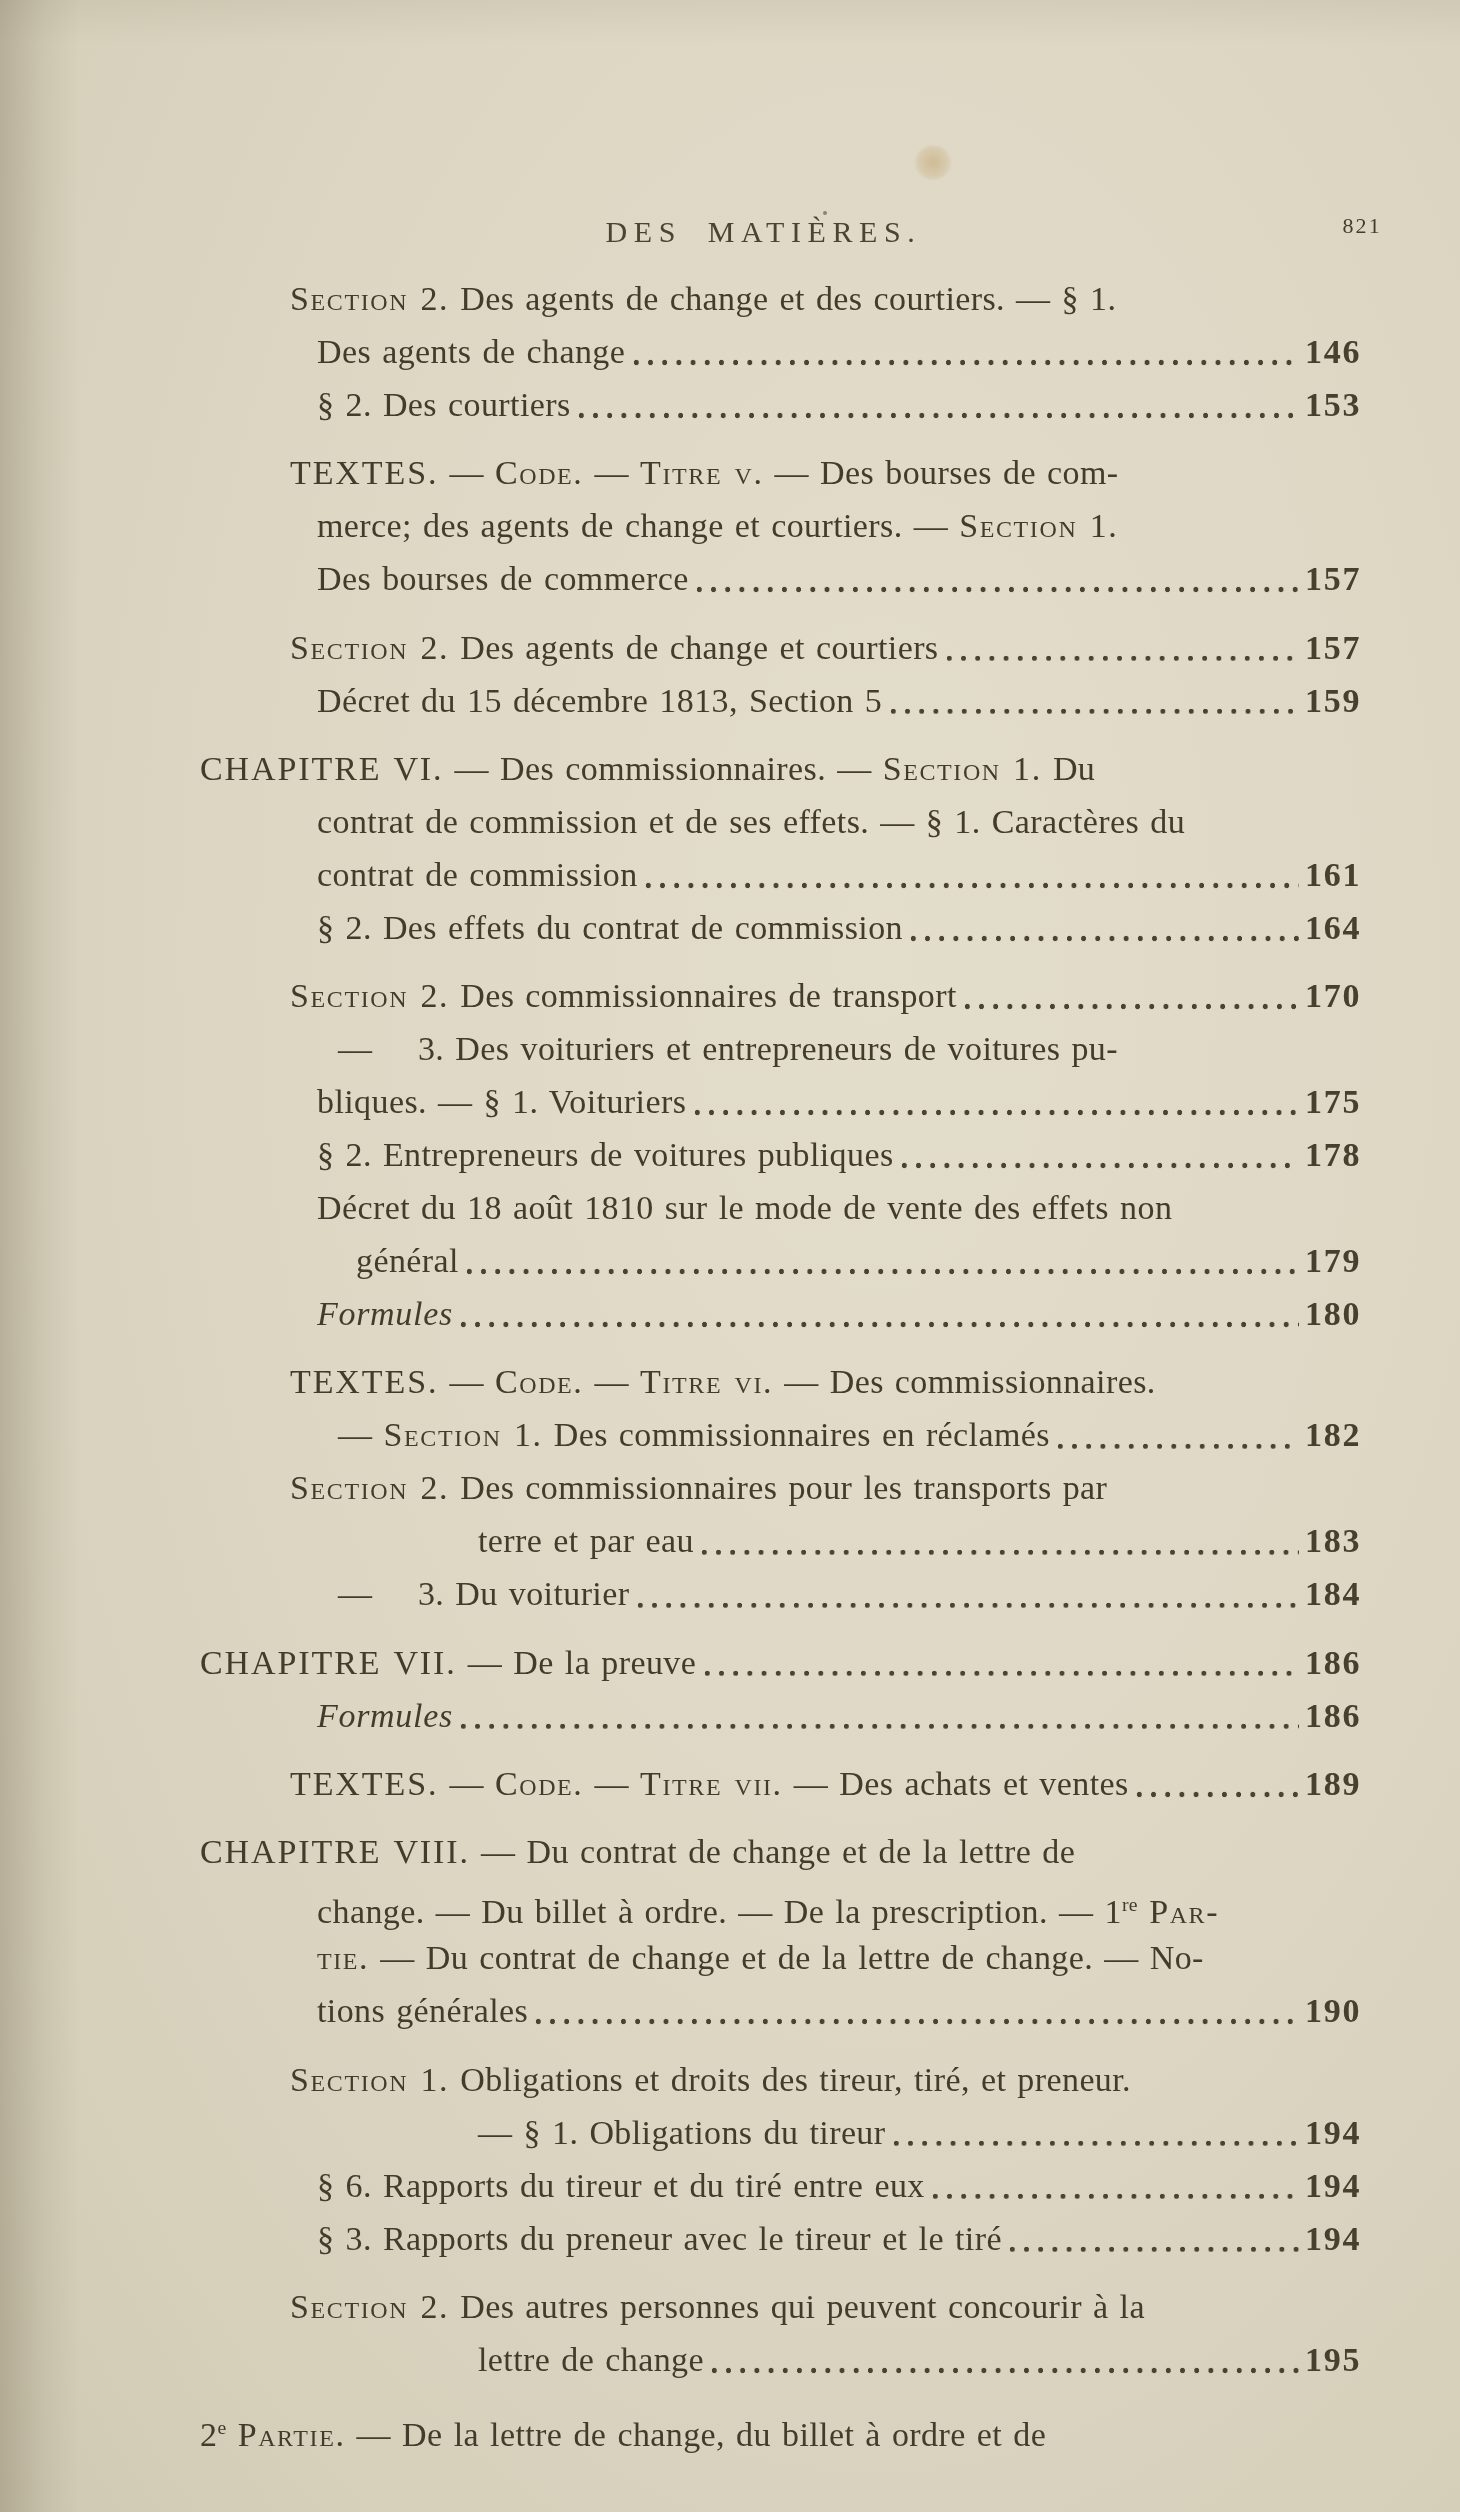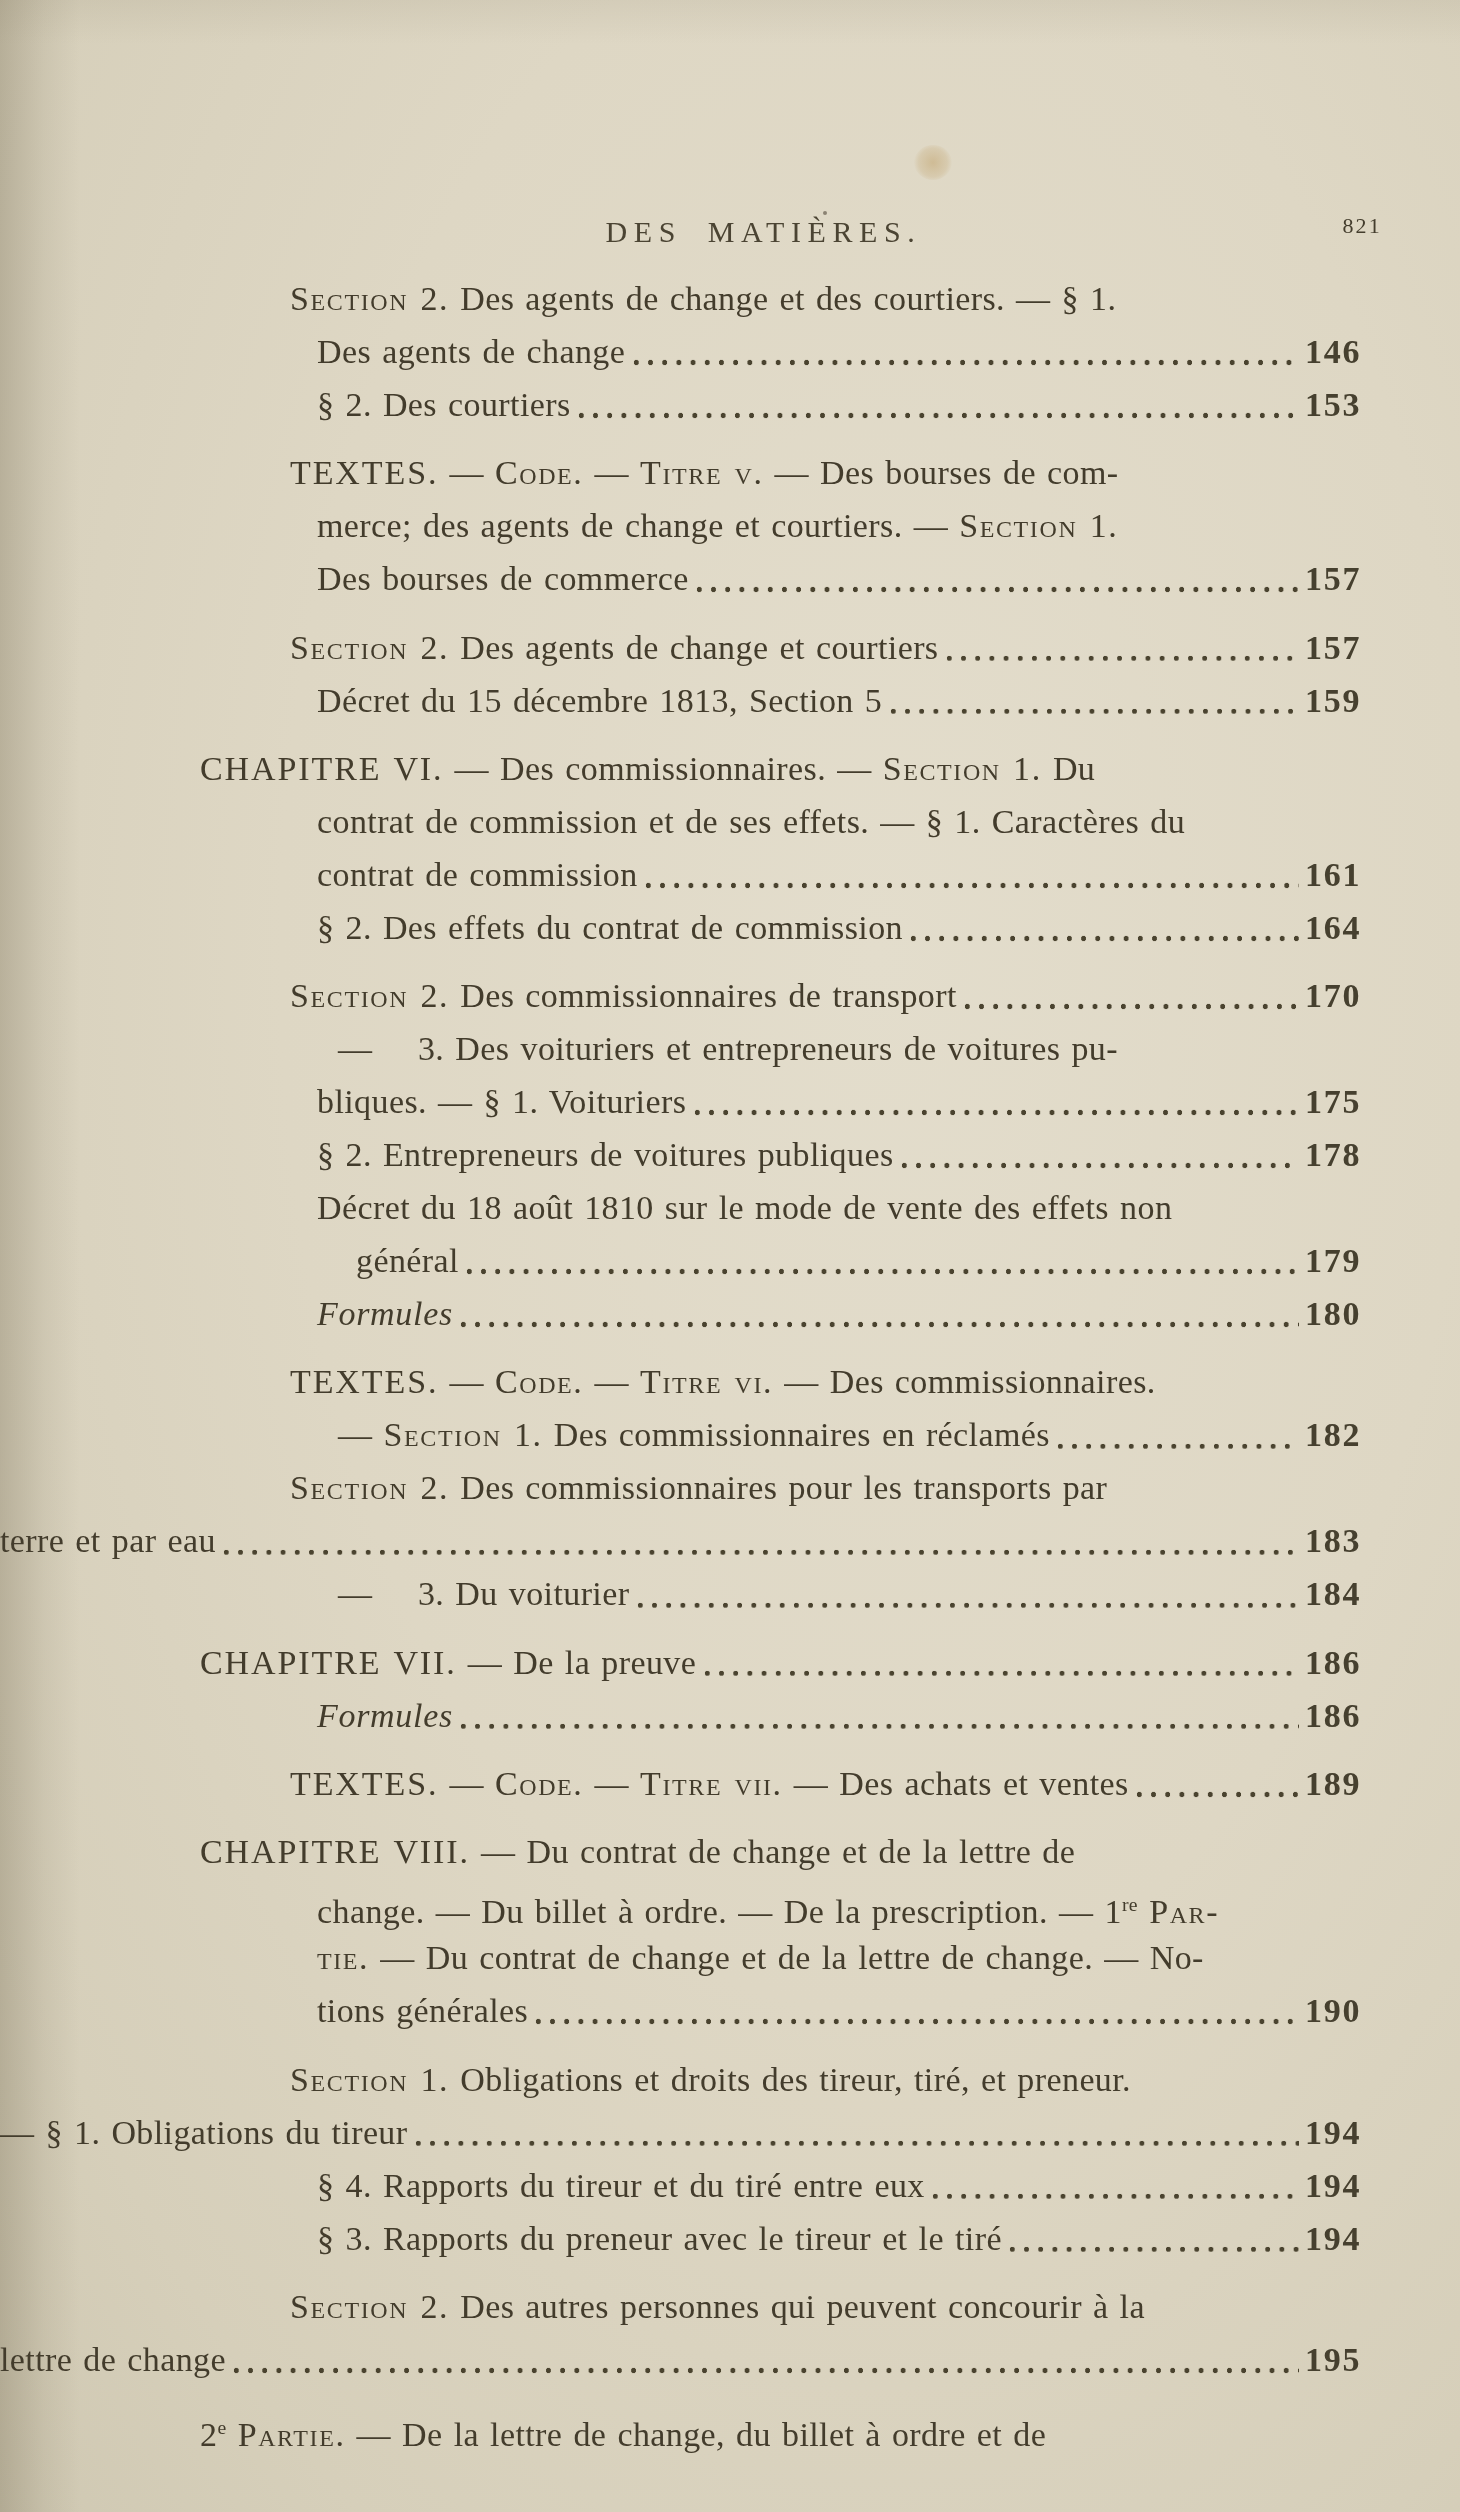--- a/index.html
+++ b/index.html
@@ -45,21 +45,21 @@
     color:#433c2c;
   }
   .toc-text{
     font-size:34px;white-space:pre;letter-spacing:0.4px;word-spacing:2.2px;
   }
   .ind-chapter{margin-left:200px;}
   .ind-entry{margin-left:290px;}
   .ind-sub{margin-left:317px;}
   .ind-dash{margin-left:338px;}
   .ind-reclames{margin-left:356px;}
-  .ind-deep{}
+  .ind-deep{margin-left:478px;}
   .sc{font-variant-caps:small-caps;letter-spacing:1.6px;}
   .tt{letter-spacing:1.9px;}
   .it{font-style:italic;letter-spacing:0.7px;}
   .sup{font-size:58%;vertical-align:super;letter-spacing:0.4px;}
   .dots{
     flex:1 1 auto;min-width:28px;height:6.6px;
     align-self:flex-end;margin:0 5.8px 12.4px 7.3px;
     background-image:radial-gradient(circle at 3.3px 3.3px, #4a432f 2.3px, rgba(74,67,47,0) 2.8px);
     background-size:14.2px 6.6px;background-repeat:repeat-x;background-position:left bottom;
   }
@@ -233,21 +233,21 @@
       <div class="toc-group">
         <div class="toc-line ind-entry">
           <span class="toc-text"><span class="sc">Section 1.</span><span> Obligations et droits des tireur, tiré, et preneur.</span></span>
         </div>
         <div class="toc-line ind-deep">
           <span class="toc-text"><span>— § 1. Obligations du tireur</span></span>
           <span class="dots"></span>
           <span class="pagenum">194</span>
         </div>
         <div class="toc-line ind-sub">
-          <span class="toc-text"><span>§ 4. Rapports du tireur et du tiré entre eux</span></span>
+          <span class="toc-text"><span>§ 6. Rapports du tireur et du tiré entre eux</span></span>
           <span class="dots"></span>
           <span class="pagenum">194</span>
         </div>
         <div class="toc-line ind-sub">
           <span class="toc-text"><span>§ 3. Rapports du preneur avec le tireur et le tiré</span></span>
           <span class="dots"></span>
           <span class="pagenum">194</span>
         </div>
       </div>
       <div class="toc-group">

